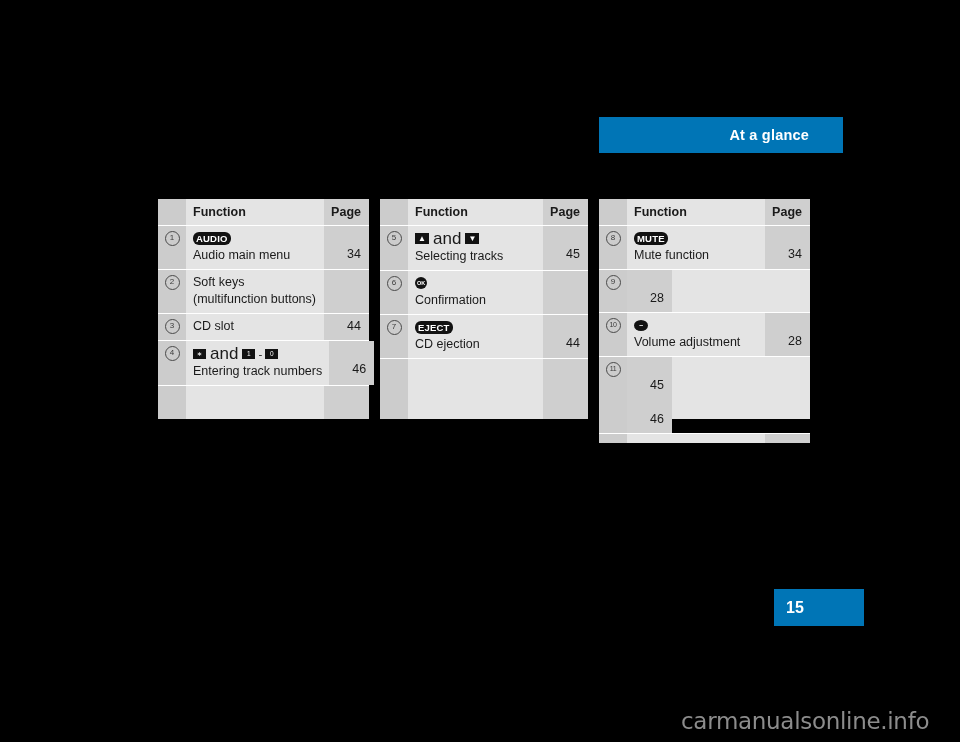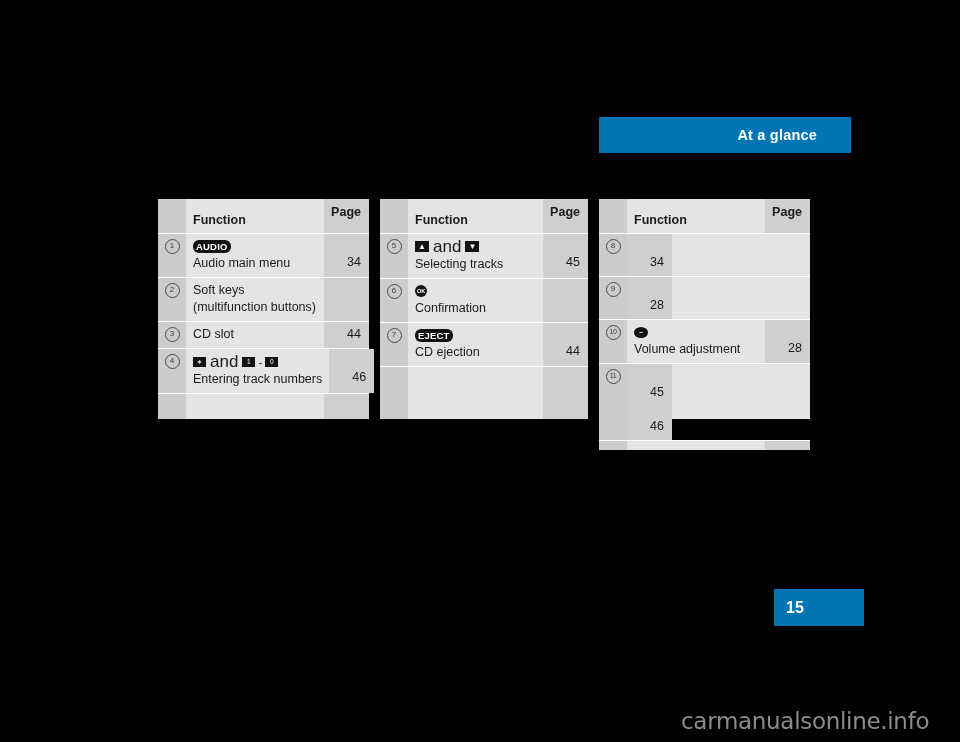--- a/index.html
+++ b/index.html
@@ -20,21 +20,20 @@
   #header-bar {
     position: absolute;
     left: 599px;
     top: 117px;
     width: 244px;
     height: 36px;
     background: #0075b6;
     display: flex;
     align-items: center;
     justify-content: flex-end;
-    padding-left: 8px;
   }
   #header-title {
     color: #ffffff;
     font-size: 14.5px;
     font-weight: bold;
     letter-spacing: 0.2px;
     padding-right: 34px;
   }
 
   
@@ -106,21 +105,21 @@
   }
   #table-1 .c-num { width: 28px; }
   #table-1 .c-pg  { width: 45px; }
   #table-2 .c-num { width: 28px; }
   #table-2 .c-pg  { width: 45px; }
   #table-3 .c-num { width: 28px; }
   #table-3 .c-pg  { width: 45px; }
 
   
   .t-head .c-num { background: #cccccc; }
-  .t-head .c-fn  { background: #e4e4e4; font-weight: bold; font-size: 12.5px; padding-top: 14px; padding-bottom: 6px; }
+  .t-head .c-fn  { background: #e4e4e4; font-weight: bold; font-size: 12.5px; padding-top: 6px; padding-bottom: 6px; }
   .t-head .c-pg  { background: #cfcfcf; font-weight: bold; font-size: 12.5px; padding-top: 6px; padding-bottom: 6px; }
 
   .row-sep { border-top: 1px solid #ffffff; }
 
   
   .t-filler { flex: 1 1 auto; }
   .t-filler .c-num { background: #cccccc; }
   .t-filler .c-fn { background: #e4e4e4; }
   .t-filler .c-pg { background: #cfcfcf; }
 
@@ -356,20 +355,24 @@
 <div class="table-block" id="table-3">
     <div class="t-row t-head">
       <div class="c-num"></div>
       <div class="c-fn">Function</div>
       <div class="c-pg">Page</div>
     </div>
     <div class="t-row row-sep">
       <div class="c-num">
         <span class="circ-num">8</span>
       </div>
+      <div class="c-fn">
+        <div class="fn-line badge-line"><span class="kbadge">MUTE</span></div>
+        <div class="fn-line">Mute function</div>
+      </div>
       <div class="c-pg">
         <div class="pg-spacer"></div>
         <div class="pg-line">34</div>
       </div>
     </div>
     <div class="t-row row-sep">
       <div class="c-num">
         <span class="circ-num">9</span>
       </div>
       <div class="c-pg">

